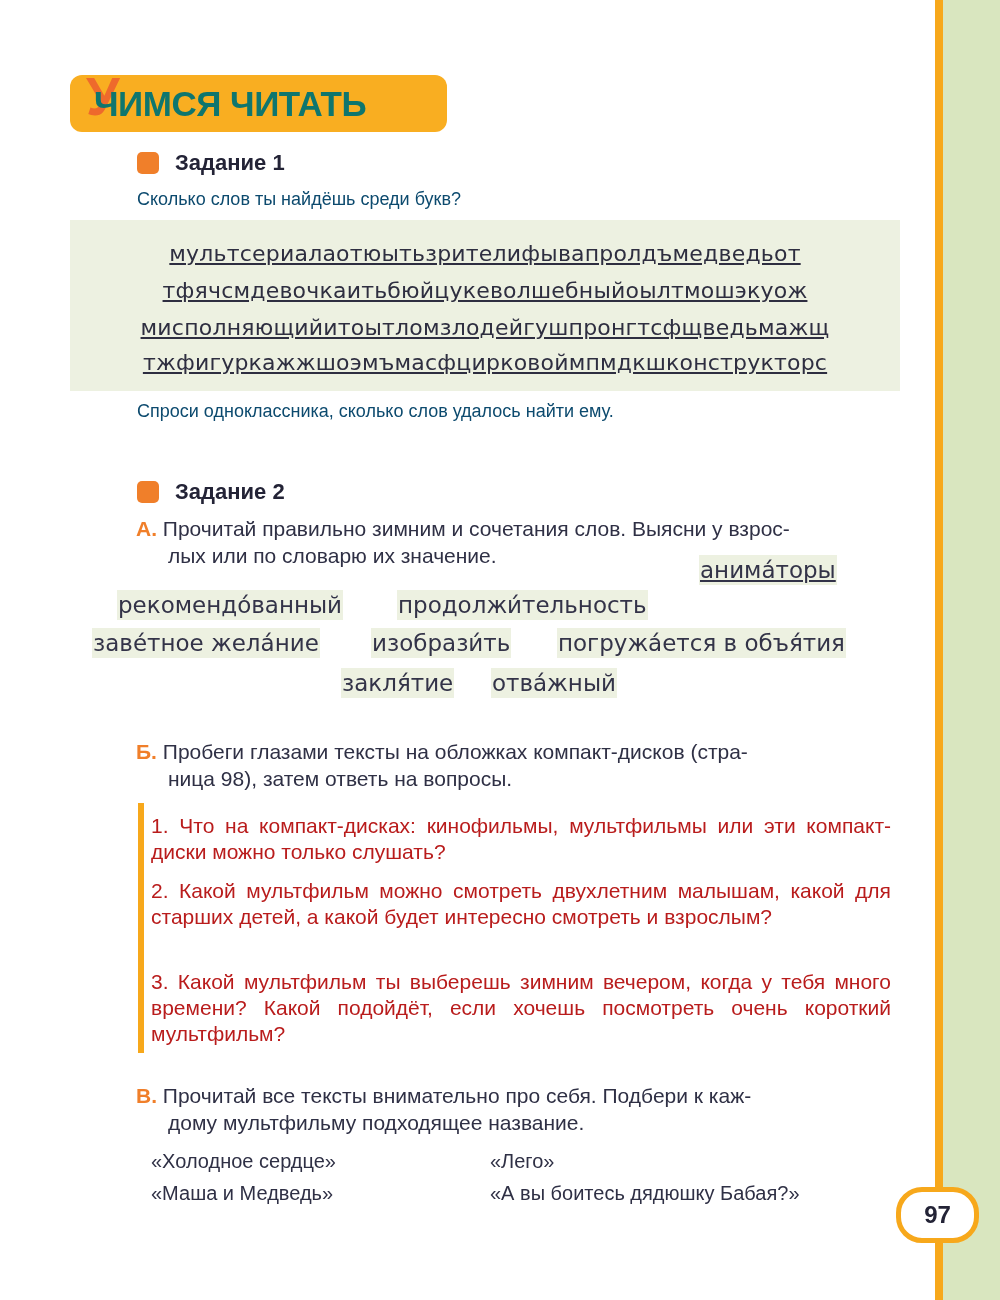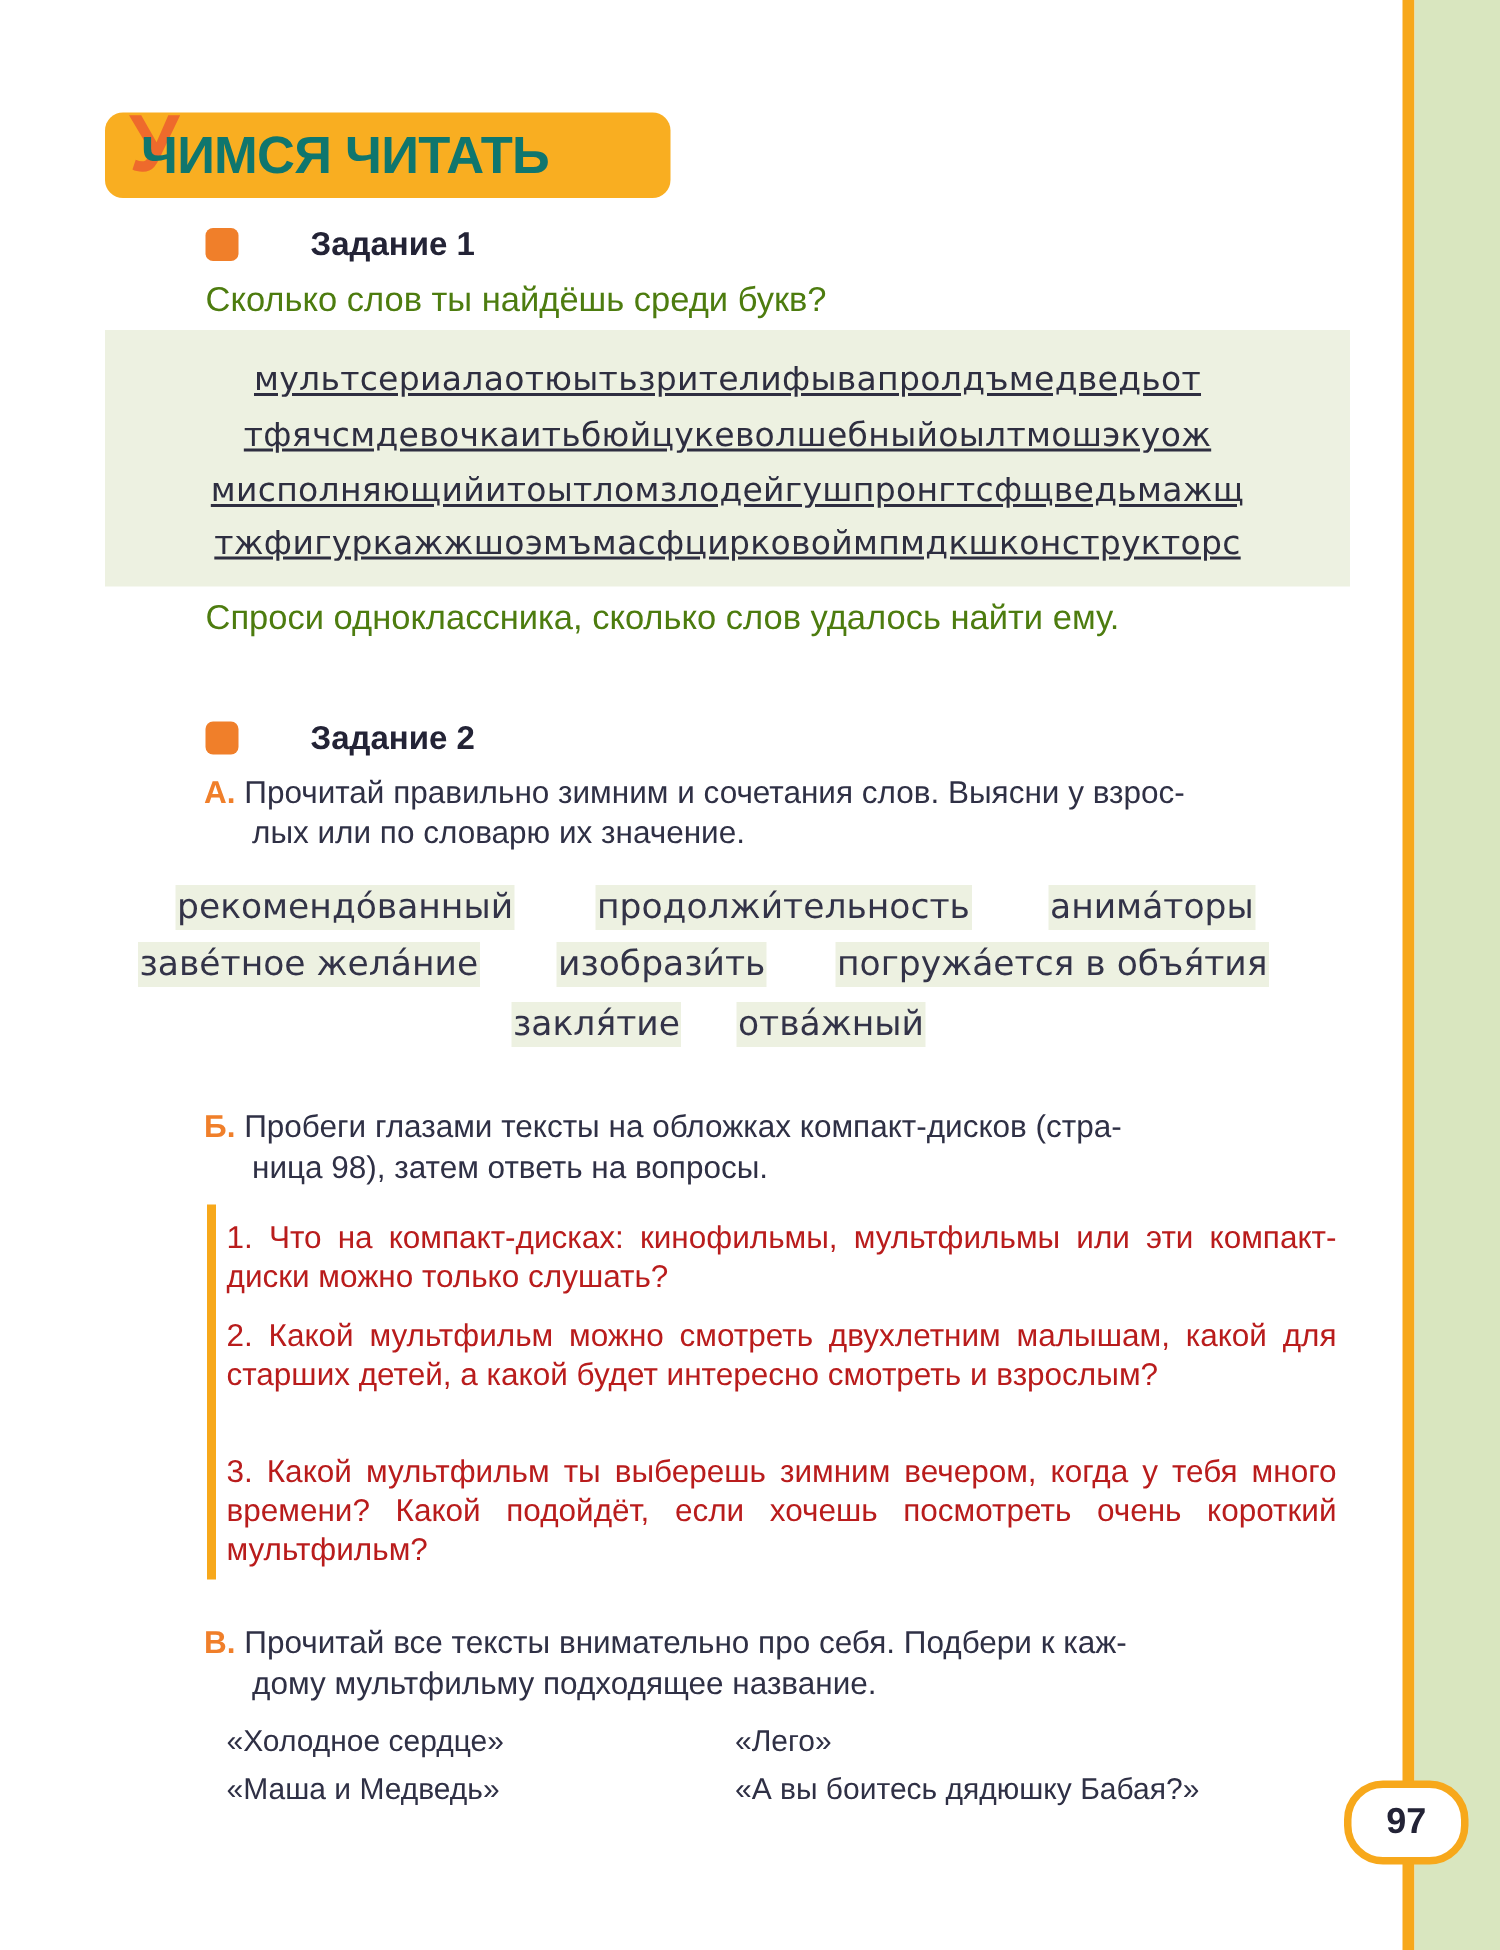--- a/index.html
+++ b/index.html
@@ -6,25 +6,25 @@
     html, body { width: 1000px; height: 1300px; background: #ffffff; overflow: hidden; }
     body { position: relative; font-family: "Liberation Sans", sans-serif; color: #2b2b3a; }
 
     .side-strip { position: absolute; top: 0; left: 943px; width: 57px; height: 1300px; background: #d9e6bf; }
     .side-line { position: absolute; top: 0; left: 935px; width: 8px; height: 1300px; background: #f7a81b; }
 
     .header-banner { position: absolute; left: 70px; top: 75px; width: 377px; height: 57px; background: #f9ae21; border-radius: 12px; }
     .header-first { position: absolute; left: 86px; top: 66px; font-size: 54px; font-weight: bold; color: #ee6a2c; line-height: 60px; font-family: "Liberation Sans", sans-serif; }
     .header-title { position: absolute; left: 94px; top: 82px; font-size: 35px; font-weight: bold; color: #0f766e; line-height: 44px; letter-spacing: -0.5px; }
 
-    .task-head { position: absolute; display: flex; align-items: center; gap: 32px; }
+    .task-head { position: absolute; display: flex; align-items: center; }
     .task-square { width: 22px; height: 22px; border-radius: 5px; background: #f07f2a; margin-right: 16px; }
     .task-label { font-size: 22px; font-weight: bold; color: #232336; }
 
-    .text { position: absolute; font-size: 23px; line-height: 27px; color: #4d7c0f; }
+    .text { position: absolute; font-size: 18px; line-height: 27px; color: #0c4a6e; }
 
     .grid-box { position: absolute; left: 70px; top: 220px; width: 830px; height: 171px; background: #edf1e1; }
     .grid-line { position: absolute; left: 0; width: 830px; text-align: center; font-family: "DejaVu Sans", sans-serif; font-size: 22px; color: #2e2e40; line-height: 36px; letter-spacing: 0.2px; text-decoration: underline; }
 
     .letter-mark { color: #f07f2a; font-weight: bold; }
     .para { position: absolute; left: 136px; width: 760px; font-size: 21px; line-height: 27px; color: #2f3045; text-align: justify; }
     .para .indent { display: block; padding-left: 32px; }
     .para .first { display: block; }
 
     .word-chip { position: absolute; background: #edf1e1; font-family: "DejaVu Sans", sans-serif; font-size: 23px; color: #333348; line-height: 30px; padding: 0 1px; white-space: nowrap; }
@@ -67,21 +67,21 @@
   <span class="task-label">Задание 2</span>
 </div>
 
 <div class="para" style="top:515px;">
   <span class="first"><span class="letter-mark">А.</span> <span>Прочитай правильно зимним и сочетания слов. Выясни у взрос-</span></span>
   <span class="indent">лых или по словарю их значение.</span>
 </div>
 
 <div class="word-chip" style="left:117px; top:590px;">рекомендо́ванный</div>
 <div class="word-chip" style="left:397px; top:590px;">продолжи́тельность</div>
-<div class="word-chip" style="left:699px; top:590px;">анима́торы</div>
+<div class="word-chip" style="left:699px; top:555px;text-decoration:underline;">анима́торы</div>
 <div class="word-chip" style="left:92px; top:628px;">заве́тное жела́ние</div>
 <div class="word-chip" style="left:371px; top:628px;">изобрази́ть</div>
 <div class="word-chip" style="left:557px; top:628px;">погружа́ется в объя́тия</div>
 <div class="word-chip" style="left:341px; top:668px;text-align:center;">закля́тие</div>
 <div class="word-chip" style="left:491px; top:668px;">отва́жный</div>
 
 <div class="para" style="top:738px;">
   <span class="first"><span class="letter-mark">Б.</span> <span>Пробеги глазами тексты на обложках компакт-дисков (стра-</span></span>
   <span class="indent">ница 98), затем ответь на вопросы.</span>
 </div>

